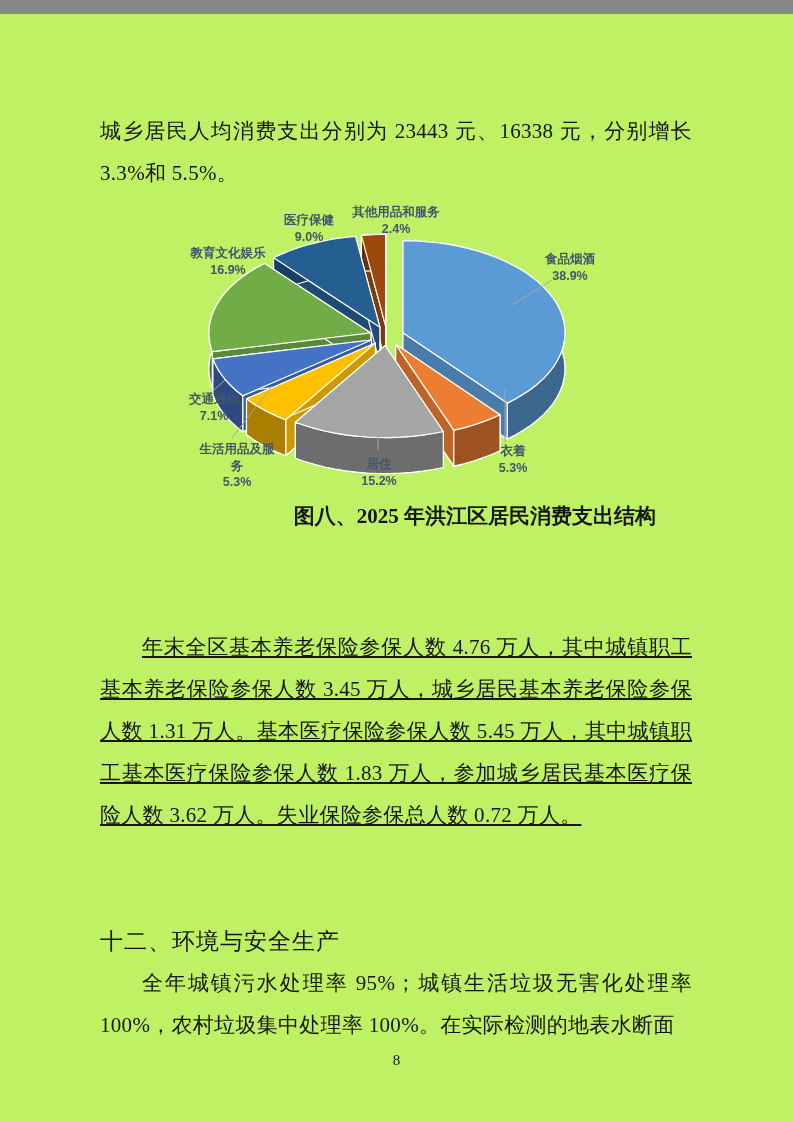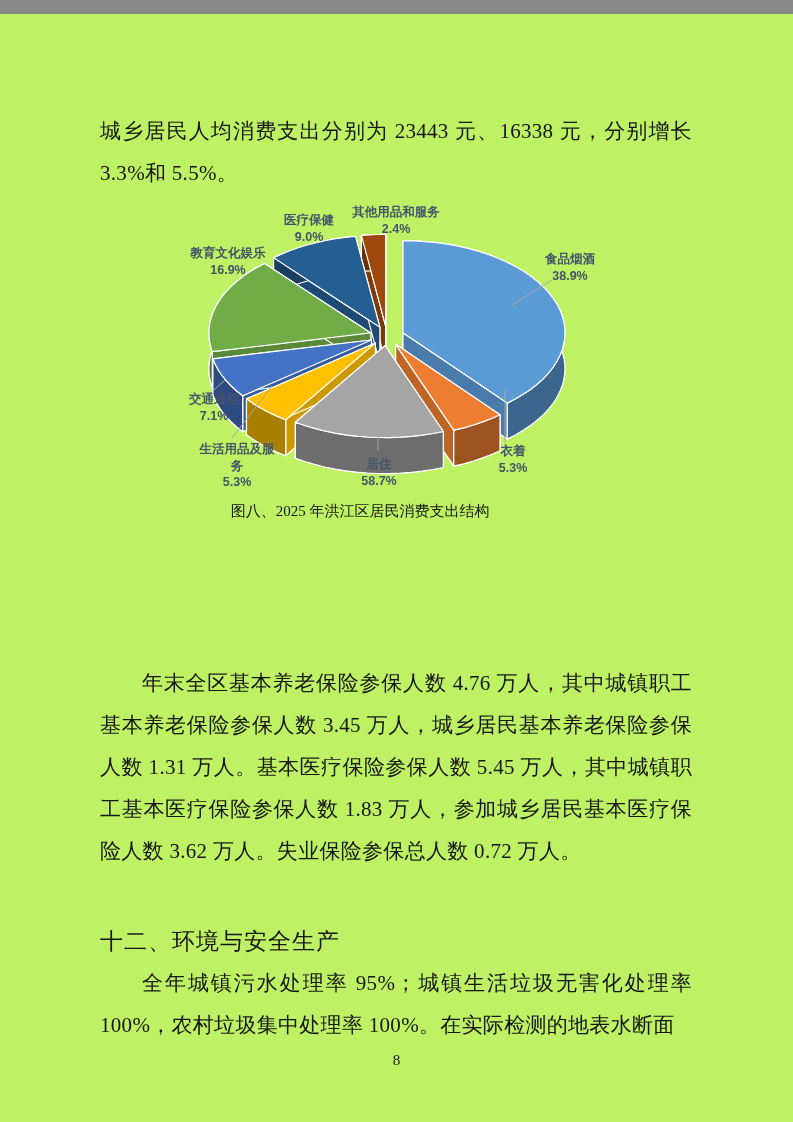--- a/index.html
+++ b/index.html
@@ -17,40 +17,40 @@
     left:100px;width:592px;
     margin:0;
     font-size:21px;
     line-height:42px;
     text-align:justify;
     letter-spacing:0.3px;
   }
   .indent{text-indent:42px;}
   .p1{top:96px;}
   .p2{top:528px;}
-  .p3{top:648px;}
+  .p3{top:612px;text-decoration:underline;}
   .p4{top:822px;}
   .p5{top:948px;}
   .fig{
     position:absolute;left:0;top:186px;width:765px;height:302px;margin:0;
   }
   .fig svg{position:absolute;left:0;top:0;}
   .plabel{
     position:absolute;
     text-align:center;
     font-family:"Liberation Sans","DejaVu Sans",sans-serif;
     font-weight:bold;
     font-size:12.5px;
     line-height:1.32;
   }
   .fig-title{
     position:absolute;left:64px;top:488px;width:592px;
-    text-align:center;
-    font-weight:normal;
-    font-size:15px;
+    text-align:right;
+    font-weight:bold;
+    font-size:21px;
     margin:0;
   }
   .sec{
     position:absolute;left:100px;top:912px;width:592px;
     text-align:left;
     font-family:"Liberation Sans","DejaVu Sans",sans-serif;
     font-weight:normal;
     font-size:23px;
     margin:0;
     letter-spacing:1px;
@@ -136,21 +136,21 @@
         <div class="plabel" style="left: 154px; top: 191px; width: 120px; color: rgb(68, 84, 106);">
           <div>交通通信</div>
           <div>7.1%</div>
         </div>
         <div class="plabel" style="left: 198px; top: 241px; width: 78px; color: rgb(68, 84, 106);">
           <div>生活用品及服务</div>
           <div>5.3%</div>
         </div>
         <div class="plabel" style="left: 339px; top: 256px; width: 80px; color: rgb(68, 84, 106);">
           <div>居住</div>
-          <div>58.7%</div>
+          <div>15.2%</div>
         </div>
         <div class="plabel" style="left: 473px; top: 243px; width: 80px; color: rgb(68, 84, 106);">
           <div>衣着</div>
           <div>5.3%</div>
         </div>
       </div>
   </figure>
 
   <div class="fig-title">图八、2025 年洪江区居民消费支出结构</div>
 

